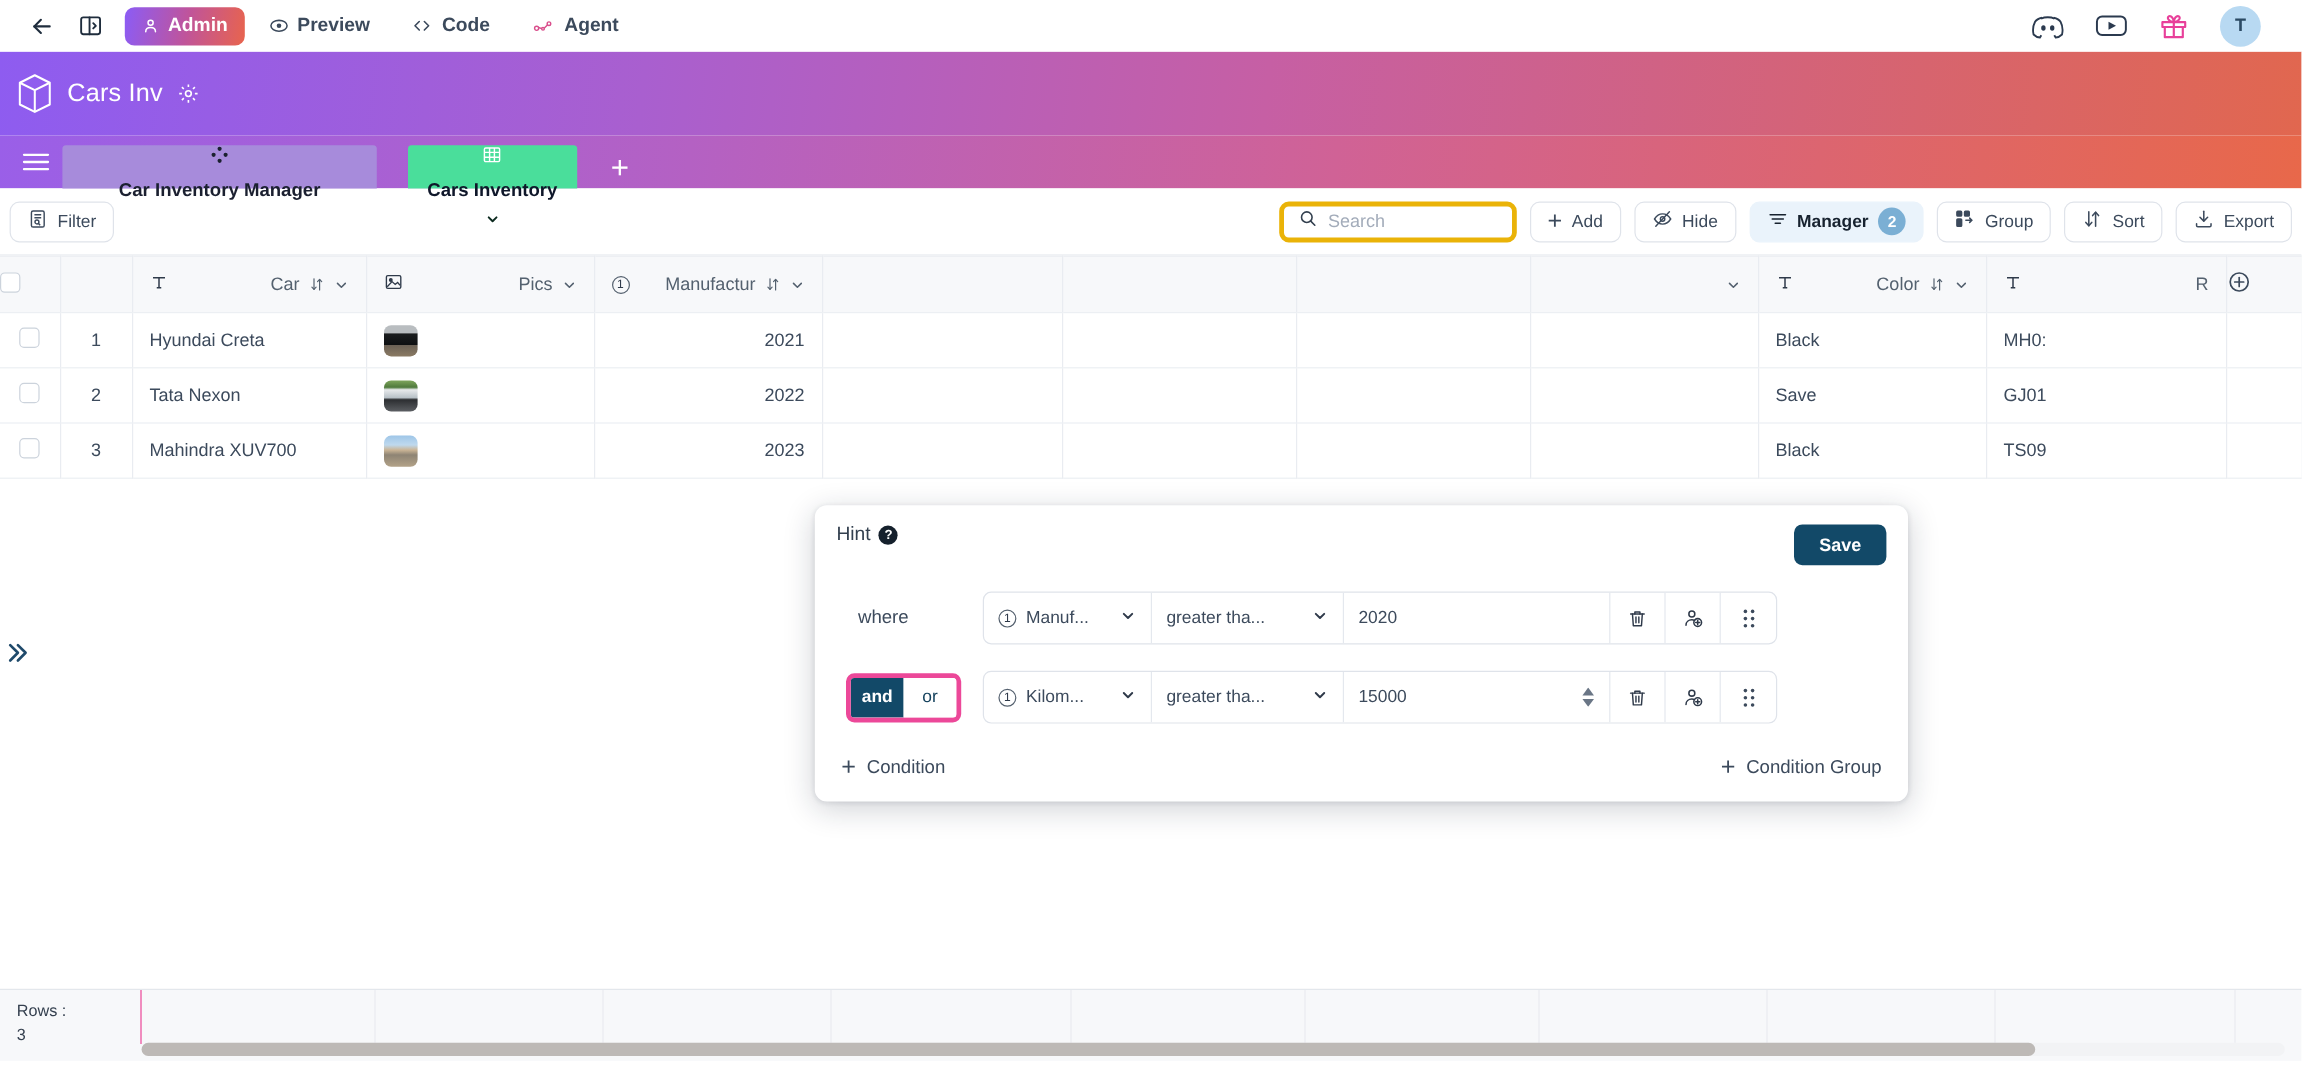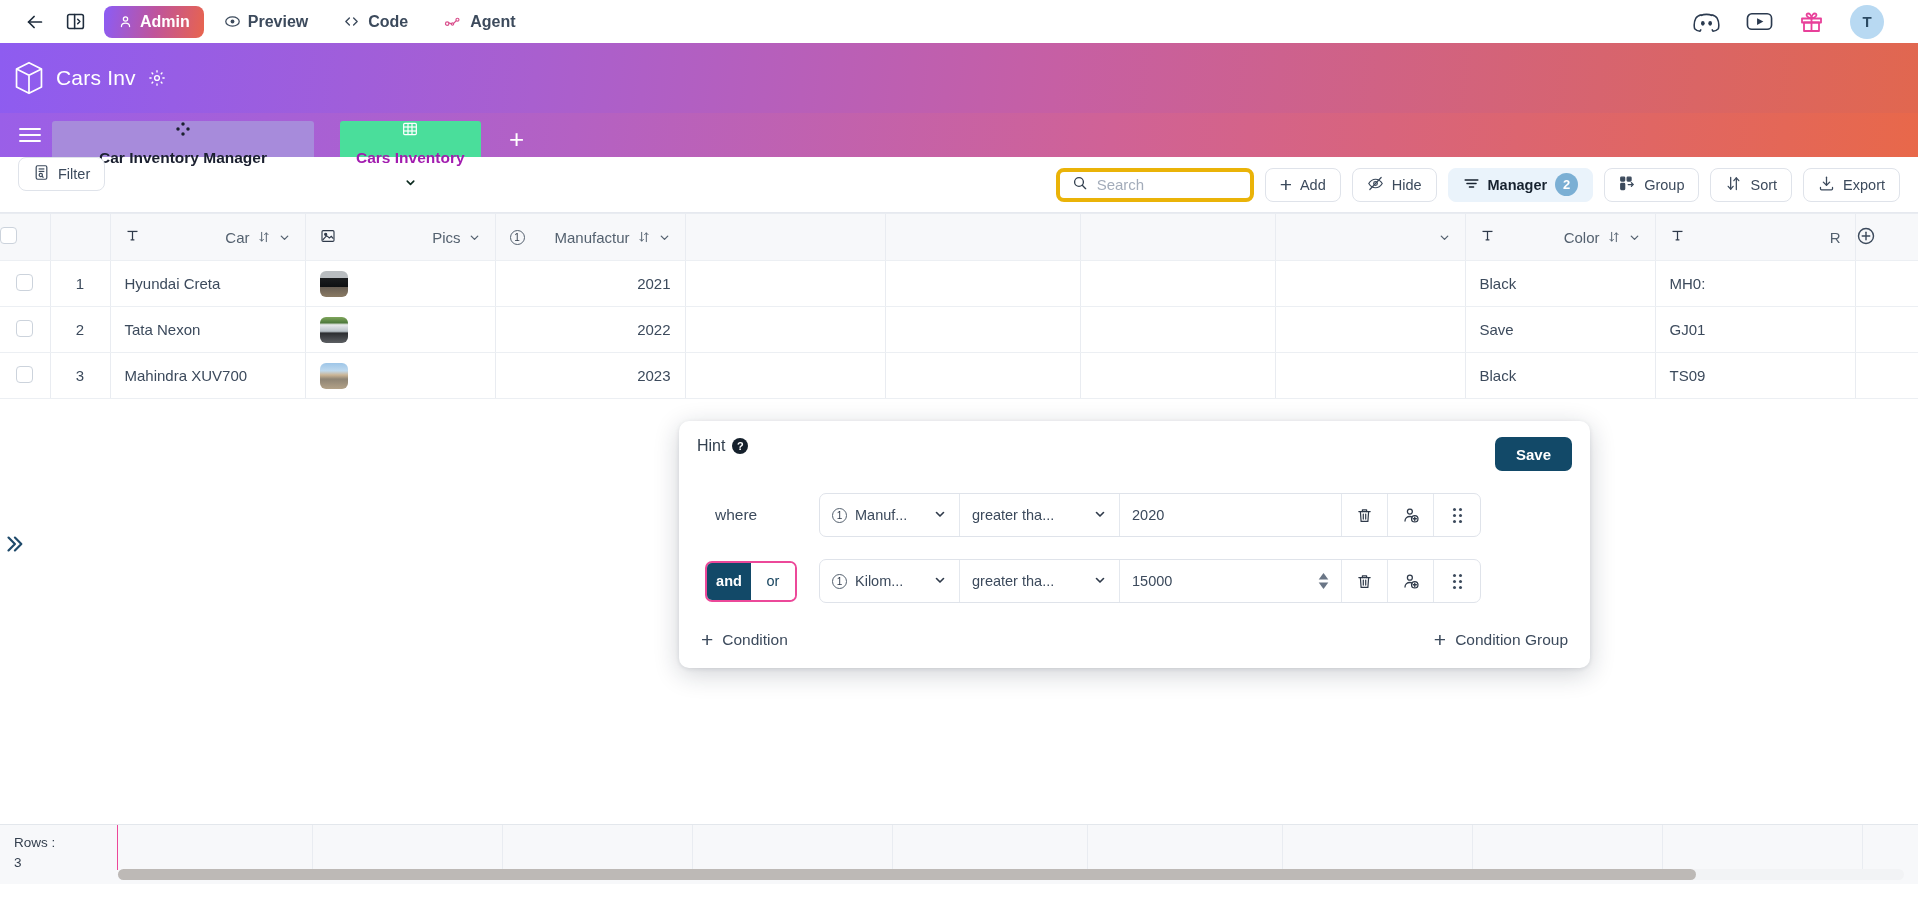--- a/index.html
+++ b/index.html
@@ -91,34 +91,34 @@
     height: 36px;
     display: flex; align-items: center; gap: 8px;
     padding: 0 16px;
     font-size: 15.5px; font-weight: 600;
     cursor: pointer;
     white-space: nowrap;
     border-radius: 3px 3px 0 0;
     flex-direction: column;
   }
   .tab.manager { background: #a78bdb; color: #1b2030; min-width: 262px; }
-  .tab.active-tab { background: #4ade9b; color: #a21caf; margin-left: 26px; }
+  .tab.active-tab { background: #4ade9b; color: #0f172a; margin-left: 26px; }
   .tab-add {
     width: 44px; height: 36px;
     display: flex; align-items: center; justify-content: center;
     color: #ffffff; cursor: pointer; font-size: 26px; font-weight: 300;
     margin-left: 14px;
   }
 
   
   .toolbar {
     height: 56px;
     background: #ffffff;
-    display: flex; 
-    padding: 0 18px;
+    display: flex; align-items: center;
+    padding: 0 8px;
     border-bottom: 1px solid #e6e9ef;
   }
   .tb-btn {
     display: flex; align-items: center; gap: 8px;
     height: 34px; padding: 0 14px;
     border: 1px solid #dfe3ea; border-radius: 8px;
     background: #ffffff;
     font-size: 14.5px; color: #3c4a5c;
     cursor: pointer; white-space: nowrap;
   }
@@ -242,21 +242,21 @@
     border: none; border-radius: 7px;
     height: 34px; padding: 0 21px;
     font-size: 15px; font-weight: 600;
     font-family: "Liberation Sans", sans-serif;
     cursor: pointer;
   }
   .cond-row { display: flex; align-items: center; gap: 0; margin-top: 22px; }
   .conj-slot { width: 110px; flex: 0 0 110px; display: flex; align-items: flex-start; }
   .where-text { font-size: 15.5px; color: #3c4a5c; padding-left: 18px; }
   .andor {
-    display: flex; border: 2px solid #ec4899; border-radius: 7px; overflow: hidden;
+    display: flex; border: 4px solid #ec4899; border-radius: 7px; overflow: hidden;
     height: 41px; margin-left: 8px;
   }
   .andor span {
     display: flex; align-items: center; justify-content: center;
     width: 44px; font-size: 14.5px; cursor: pointer; background: #ffffff; color: #16435e;
   }
   .andor span.sel { background: #124968; color: #ffffff; font-weight: 600; }
   .cond-box {
     display: flex; align-items: stretch;
     border: 1px solid #dfe3ea; border-radius: 7px;

